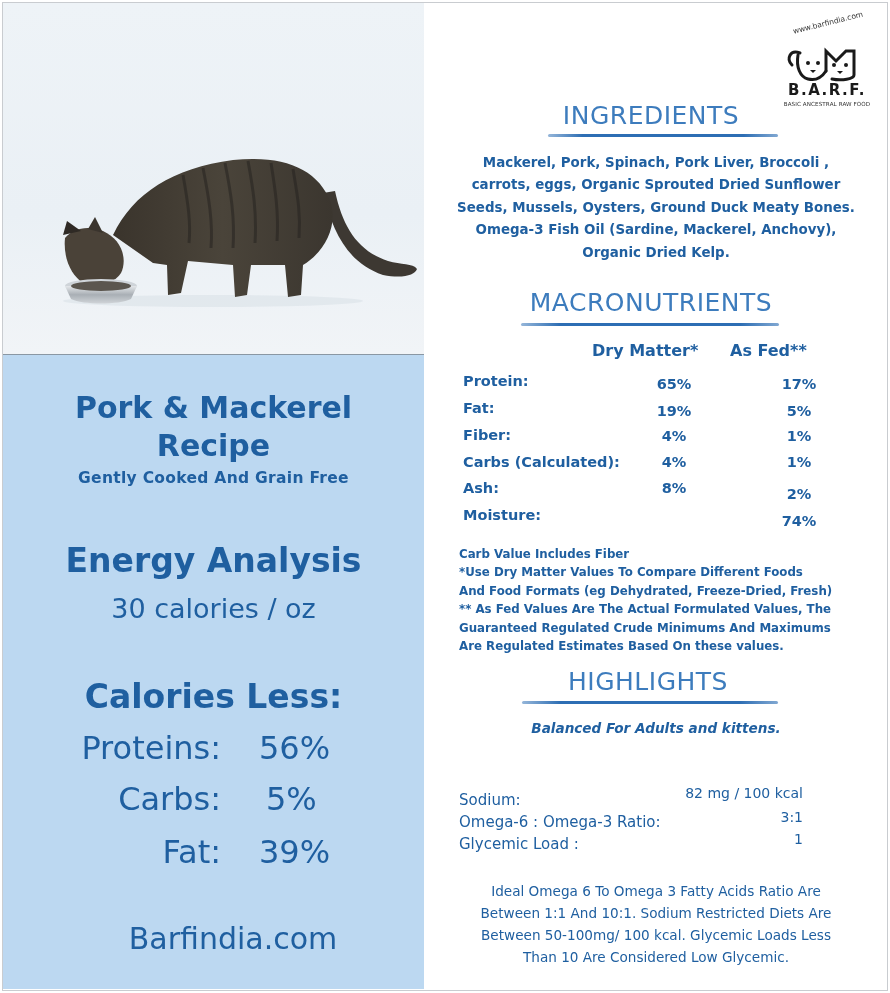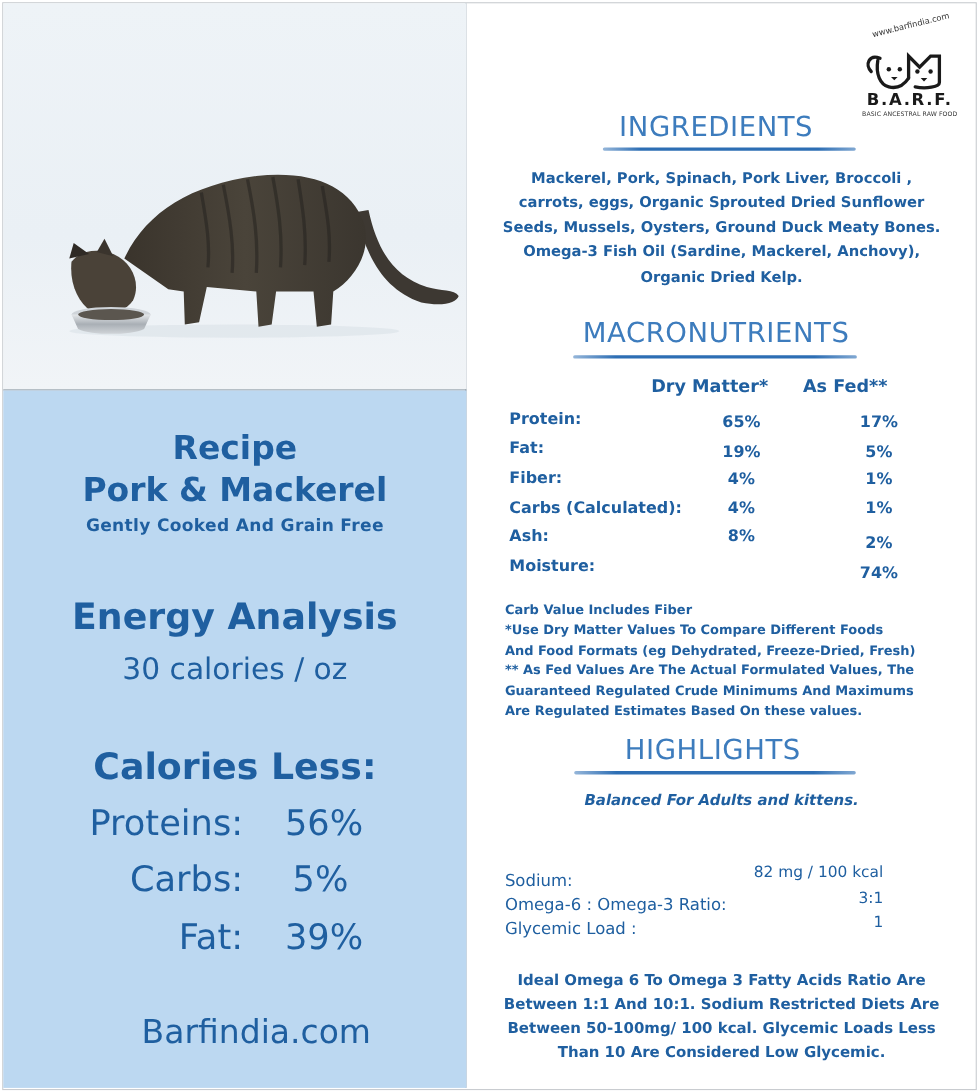--- a/index.html
+++ b/index.html
@@ -44,21 +44,21 @@
   .macro-row .af { position: absolute; left: 299px; width: 50px; text-align: center; margin-left: 12px; }
 
   .footnotes { position: absolute; left: 34px; width: 420px; top: 542px; font-weight: bold; font-size: 11.8px; line-height: 18.4px; color: #1f5fa0; }
 
   .highlight-text { position: absolute; left: 0; width: 462px; top: 715px; text-align: center; font-weight: bold; font-style: italic; font-size: 13.6px; line-height: 21px; color: #1f5fa0; }
 
   .hl-row { position: absolute; left: 34px; width: 340px; font-size: 15px; color: #1f5fa0; }
   .hl-row .lbl { position: absolute; left: 0; white-space: nowrap; }
   .hl-row .val { position: absolute; right: -4px; white-space: nowrap; font-size: 14px; }
 
-  .closing { position: absolute; left: 0; width: 462px; top: 877px; text-align: center; font-weight: bold; font-size: 13.6px; line-height: 22px; color: #1f5fa0; }
+  .closing { position: absolute; left: 0; width: 462px; top: 877px; text-align: center; font-weight: normal; font-size: 13.6px; line-height: 22px; color: #1f5fa0; }
 </style>
 </head>
 <body>
 
 <div class="frame"></div>
 
 <div class="left">
   <div class="photo">
     <svg width="421" height="352" viewBox="0 0 421 352">
       <defs>
@@ -93,22 +93,22 @@
       <path d="M85 226 L 92 214 L 100 230 Z" fill="#3a342d"></path>
 
       <ellipse cx="98" cy="283" rx="36" ry="7" fill="#cfd4d9"></ellipse>
       <path d="M62 283 L 68 296 C 80 302, 116 302, 128 296 L 134 283 Z" fill="url(#bowl)"></path>
       <ellipse cx="98" cy="283" rx="30" ry="5" fill="#5b564f"></ellipse>
     </svg>
   </div>
 
   <div class="info">
     <div class="recipe-title">
+      <div>Pork &amp; Mackerel</div>
       <div>Recipe</div>
-      <div>Pork &amp; Mackerel</div>
     </div>
     <div class="recipe-sub">Gently Cooked And Grain Free</div>
 
     <div class="energy-title">Energy Analysis</div>
     <div class="energy-val">30 calories / oz</div>
 
     <div class="cal-title">Calories Less:</div>
 
     <div class="cal-row" style="top:374px;">
       <span class="lbl">Proteins:</span>

